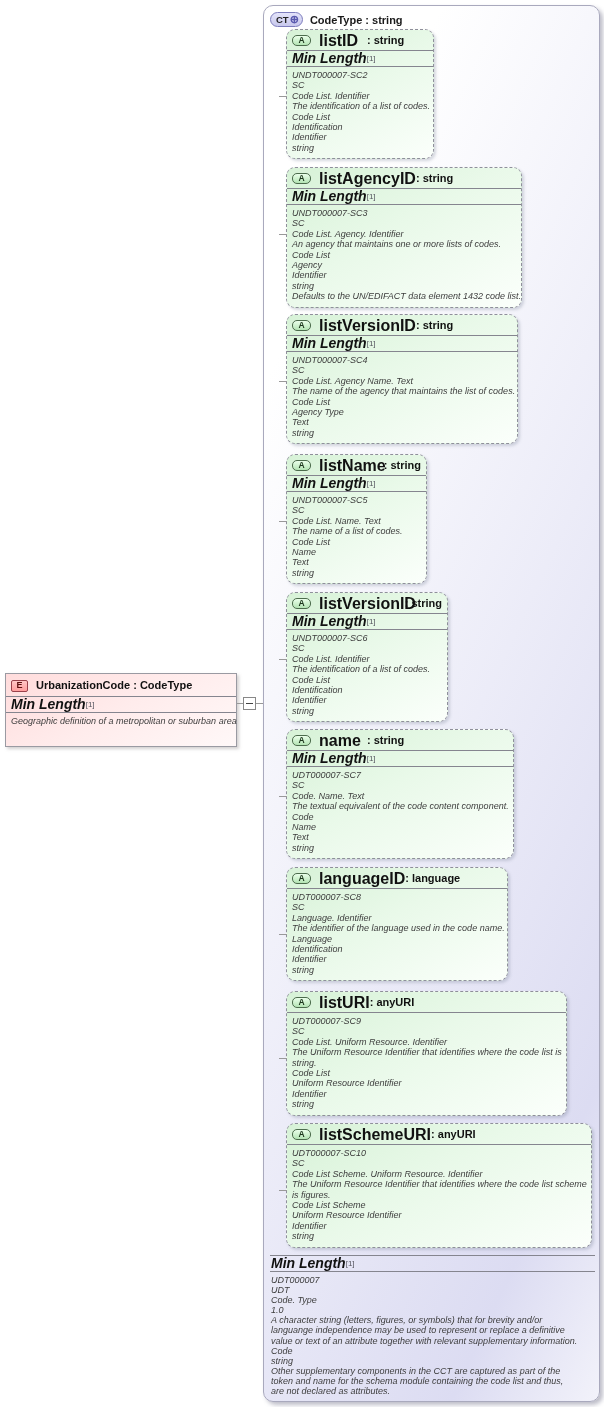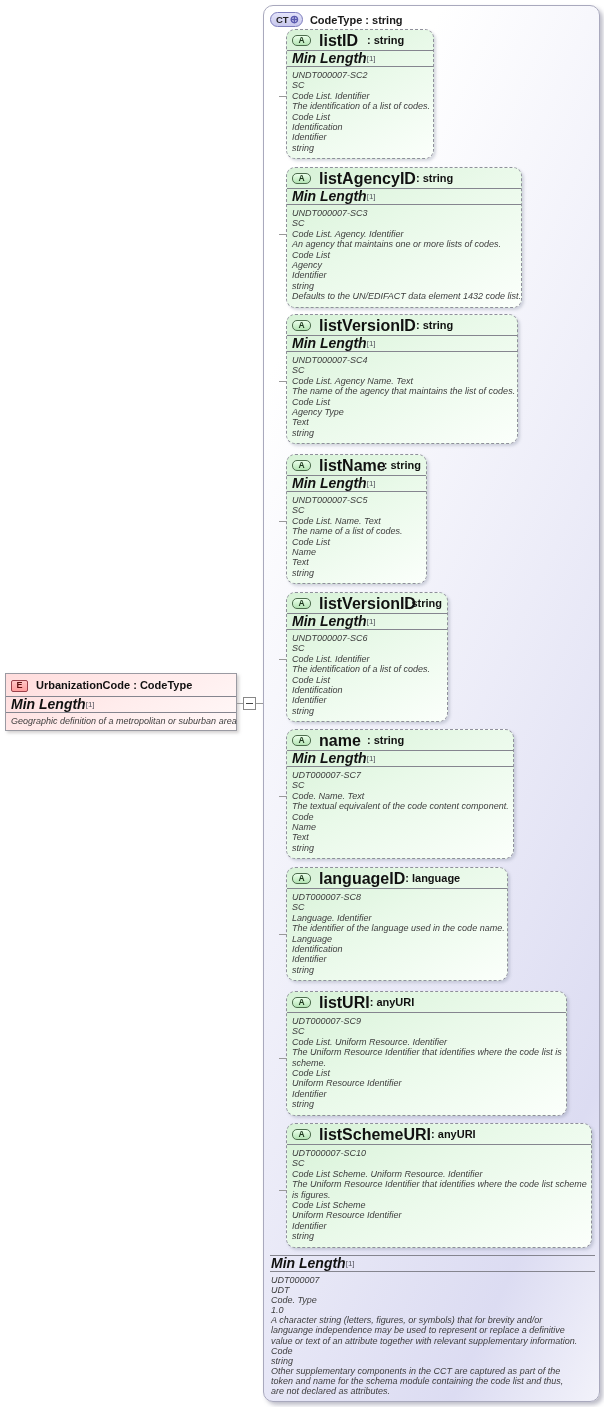--- a/index.html
+++ b/index.html
@@ -62,21 +62,21 @@
     box-shadow:2px 2px 3px rgba(130,120,120,.35);
   }
   .elem-title { display:flex; align-items:center; padding:5px 5px 4px 5px; line-height:13px; }
   .e-icon {
     display:inline-flex; align-items:center; justify-content:center; flex:none;
     width:17px; height:12px; margin-right:8px;
     border:1px solid #99414b; border-radius:2px;
     background:linear-gradient(#ffc6c6,#ff9e9e); font-size:9px; font-weight:bold; color:#5d1010;
   }
   .elem-title-text { font-size:11px; font-weight:bold; color:#111; white-space:pre; }
-  .elem-docs { padding:3px 5px 4px 5px; }
+  .elem-docs { padding:3px 5px 20px 5px; }
 
   
   .ct-footer { position:absolute; left:6px; right:4px; top:1249px; }
   .ct-footer .facet-row { padding:2px 1px; }
   .ct-footer .attr-docs { padding:3px 1px 5px 1px; }
   .ct-footer .doc-line { line-height:10.1px;font-style:italic; }
 </style>
 </head>
 <body>
 
@@ -292,21 +292,21 @@
       <span class="attr-name">listURI</span>
       <span class="attr-type">: anyURI</span>
     </div>
     <div class="sep"></div>
 
     <div class="attr-docs">
             <div class="doc-line">UDT000007-SC9</div>
             <div class="doc-line">SC</div>
             <div class="doc-line">Code List. Uniform Resource. Identifier</div>
             <div class="doc-line">The Uniform Resource Identifier that identifies where the code list is</div>
-            <div class="doc-line">scheme.</div>
+            <div class="doc-line">string.</div>
             <div class="doc-line">Code List</div>
             <div class="doc-line">Uniform Resource Identifier</div>
             <div class="doc-line">Identifier</div>
             <div class="doc-line">string</div>
           </div>
     <div class="stub"></div>
   </div>
 
   <div class="attr-box" style="top: 1117px; width: 306px;">
     <div class="attr-title">

